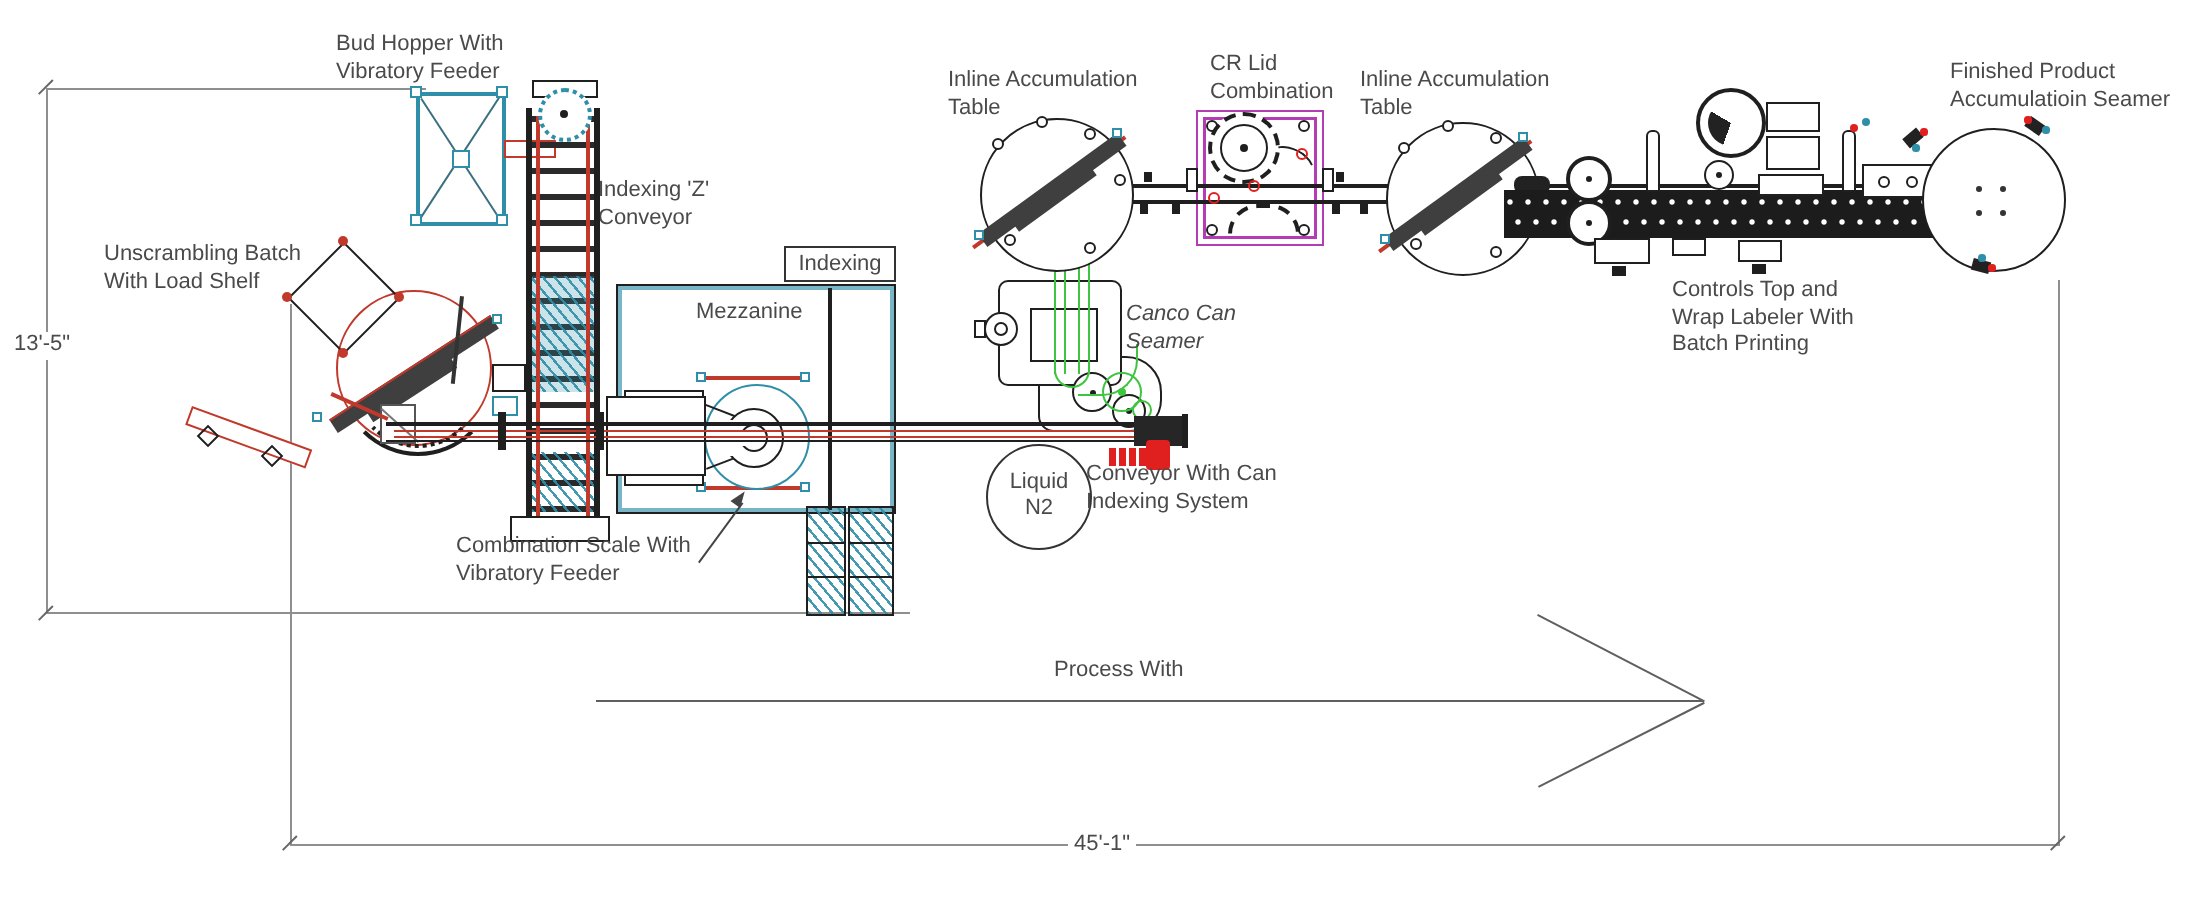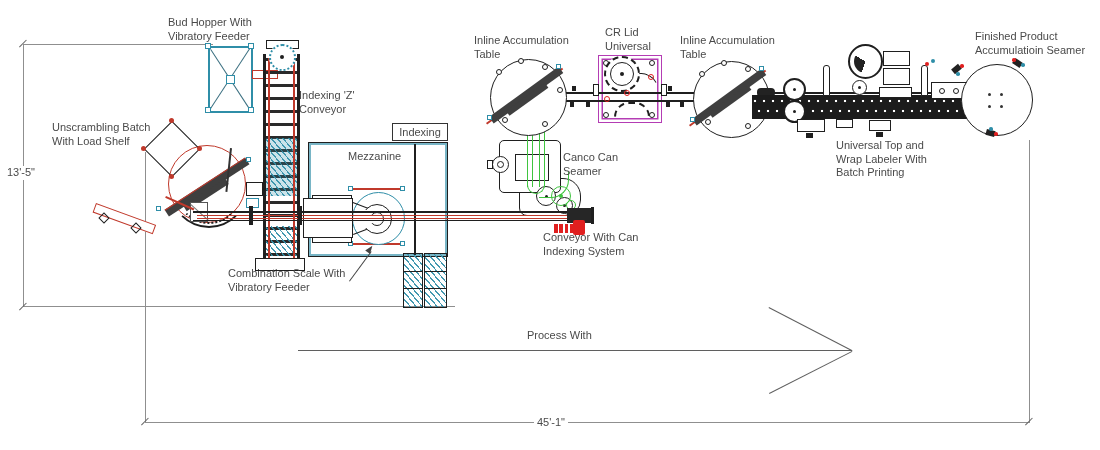--- a/index.html
+++ b/index.html
@@ -152,50 +152,52 @@
 
   <div class="greenln" style="left:527px;top:132px;width:6px;height:55px;border-left:1.6px solid var(--green);border-right:1.6px solid var(--green);"></div>
   <div class="greenln" style="left:539px;top:132px;width:6px;height:55px;border-left:1.6px solid var(--green);border-right:1.6px solid var(--green);"></div>
   <div class="greenln" style="left:527px;top:178px;width:18px;height:16px;border:1.6px solid var(--green);border-top:none;border-radius:0 0 12px 12px;"></div>
   <div class="greenln" style="left:539px;top:172px;width:30px;height:26px;border:1.6px solid var(--green);border-left:none;border-top:none;border-radius:0 0 18px 0;"></div>
   <div class="abs" style="left:551px;top:186px;width:20px;height:20px;border:1.6px solid var(--green);border-radius:50%;"></div>
   <div class="dot" style="left:559px;top:194px;width:4px;height:4px;background:var(--green);"></div>
   <div class="abs" style="left:566px;top:200px;width:10px;height:10px;border:1.5px solid var(--green);border-radius:50%;"></div>
   <div class="greenln" style="left:523px;top:126px;width:12px;height:10px;border-top:1.6px solid var(--green);border-radius:50%;"></div>
   <div class="greenln" style="left:537px;top:126px;width:12px;height:10px;border-top:1.6px solid var(--green);border-radius:50%;"></div>
-  <div class="lbl" style="left:563px;top:151px;">Canco Can
+  <div class="lbl" style="left:563px;top:151px;font-style:italic;">Canco Can
 Seamer</div>
 
   <div class="abs ink" style="left:193px;top:211px;width:400px;height:1.6px;"></div>
   <div class="abs ink" style="left:193px;top:219.5px;width:400px;height:1.6px;"></div>
   <div class="abs" style="left:197px;top:215px;width:392px;height:1.4px;background:var(--red);"></div>
   <div class="abs" style="left:197px;top:217.6px;width:392px;height:1px;background:var(--red);"></div>
   <div class="abs ink" style="left:249px;top:206px;width:4px;height:19px;"></div>
   <div class="abs ink" style="left:298px;top:206px;width:4px;height:19px;"></div>
   <div class="abs" style="left:567px;top:208px;width:24px;height:15px;background:#262626;"></div>
   <div class="abs ink" style="left:591px;top:207px;width:2.5px;height:17px;"></div>
 
   <div class="abs" style="left:553px;top:224px;width:22px;height:9px;background:var(--bright-red);border-radius:1px;background-image:repeating-linear-gradient(90deg,#fff 0 1.5px,transparent 1.5px 5px);"></div>
   <div class="abs" style="left:573px;top:220px;width:12px;height:15px;background:var(--bright-red);border-radius:2px;"></div>
 
+  <div class="lbl" style="left:493px;top:222px;width:53px;height:53px;border:1.4px solid #333;border-radius:50%;text-align:center;padding-top:12px;line-height:12.5px;">Liquid
+N2</div>
   <div class="lbl" style="left:543px;top:231px;">Conveyor With Can
 Indexing System</div>
 
   <div class="abs" style="left:598px;top:55px;width:64px;height:68px;border:1.6px solid var(--magenta);background:#fff;box-shadow:inset 0 0 0 2.5px #fff, inset 0 0 0 4px var(--magenta);"></div>
   <div class="abs ink" style="left:563px;top:92px;width:134px;height:1.5px;"></div>
   <div class="abs ink" style="left:563px;top:100px;width:134px;height:1.5px;"></div>
   <div class="abs ink" style="left:570px;top:101.5px;width:4px;height:5px;"></div>
   <div class="abs ink" style="left:586px;top:101.5px;width:4px;height:5px;"></div>
   <div class="abs ink" style="left:666px;top:101.5px;width:4px;height:5px;"></div>
   <div class="abs ink" style="left:680px;top:101.5px;width:4px;height:5px;"></div>
   <div class="abs ink" style="left:572px;top:86px;width:4px;height:5px;"></div>
   <div class="abs ink" style="left:668px;top:86px;width:4px;height:5px;"></div>
 
   <div class="lbl" style="left:605px;top:26px;">CR Lid
-Universal</div>
+Combination</div>
   <div class="circ" style="left:603px;top:60px;width:6px;height:6px;border-width:1.2px;"></div>
   <div class="circ" style="left:649px;top:60px;width:6px;height:6px;border-width:1.2px;"></div>
   <div class="circ" style="left:603px;top:112px;width:6px;height:6px;border-width:1.2px;"></div>
   <div class="circ" style="left:649px;top:112px;width:6px;height:6px;border-width:1.2px;"></div>
   <div class="box" style="left:593px;top:84px;width:6px;height:12px;"></div>
   <div class="box" style="left:661px;top:84px;width:6px;height:12px;"></div>
   <div class="abs" style="left:604px;top:56px;width:36px;height:36px;border:2.5px dashed var(--ink);border-radius:50%;background:#fff;"></div>
   <div class="circ" style="left:610px;top:62px;width:24px;height:24px;"></div>
   <div class="dot" style="left:620px;top:72px;width:4px;height:4px;background:var(--ink);"></div>
   <div class="abs" style="left:632px;top:74px;width:26px;height:18px;border:1.5px solid transparent;border-top-color:var(--ink);border-radius:50%;transform:rotate(28deg);"></div>
@@ -258,21 +260,21 @@
   <div class="box" style="left:931px;top:82px;width:38px;height:17px;"></div>
   <div class="circ" style="left:939px;top:88px;width:6px;height:6px;border-width:1.2px;"></div>
   <div class="circ" style="left:953px;top:88px;width:6px;height:6px;border-width:1.2px;"></div>
   <div class="dot" style="left:925px;top:62px;width:4px;height:4px;background:var(--bright-red);"></div>
   <div class="dot" style="left:931px;top:59px;width:4px;height:4px;background:var(--teal);"></div>
   <div class="box" style="left:797px;top:119px;width:28px;height:13px;"></div>
   <div class="box" style="left:836px;top:119px;width:17px;height:9px;"></div>
   <div class="box" style="left:869px;top:120px;width:22px;height:11px;"></div>
   <div class="abs ink" style="left:806px;top:133px;width:7px;height:5px;"></div>
   <div class="abs ink" style="left:876px;top:132px;width:7px;height:5px;"></div>
-  <div class="lbl" style="left:836px;top:139px;">Universal Top and
+  <div class="lbl" style="left:836px;top:139px;">Controls Top and
 Wrap Labeler With
 Batch Printing</div>
 
   <div class="lbl" style="left:975px;top:30px;">Finished Product
 Accumulatioin Seamer</div>
   <div class="circ" style="left:961px;top:64px;width:72px;height:72px;"></div>
   <div class="dot" style="left:988px;top:93px;width:3px;height:3px;background:#333;"></div>
   <div class="dot" style="left:1000px;top:93px;width:3px;height:3px;background:#333;"></div>
   <div class="dot" style="left:988px;top:105px;width:3px;height:3px;background:#333;"></div>
   <div class="dot" style="left:1000px;top:105px;width:3px;height:3px;background:#333;"></div>

